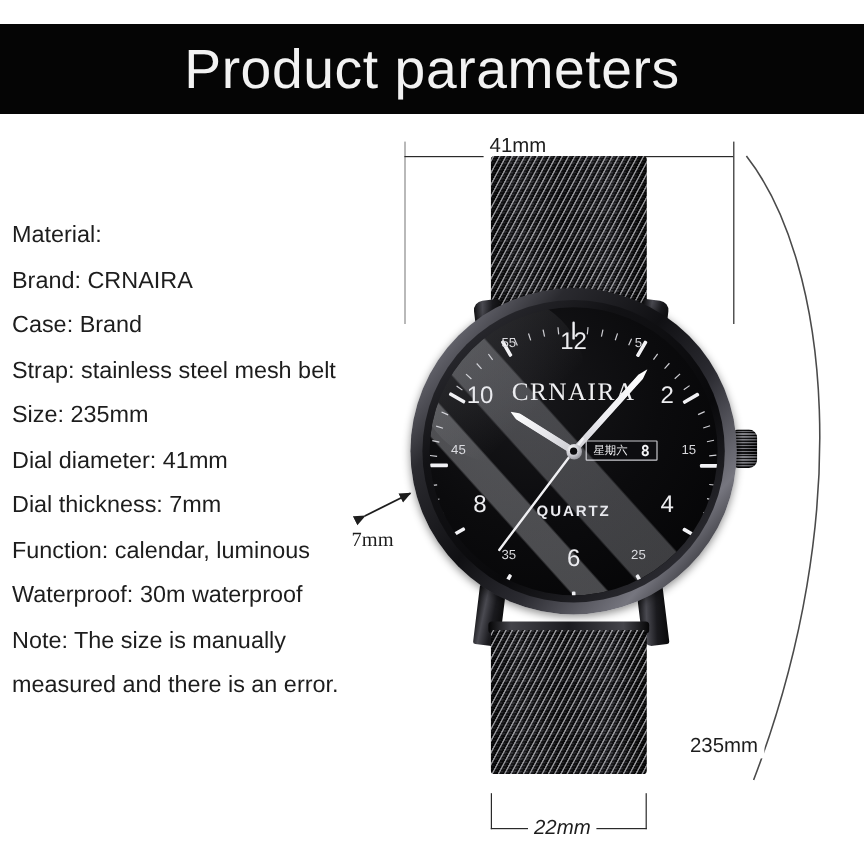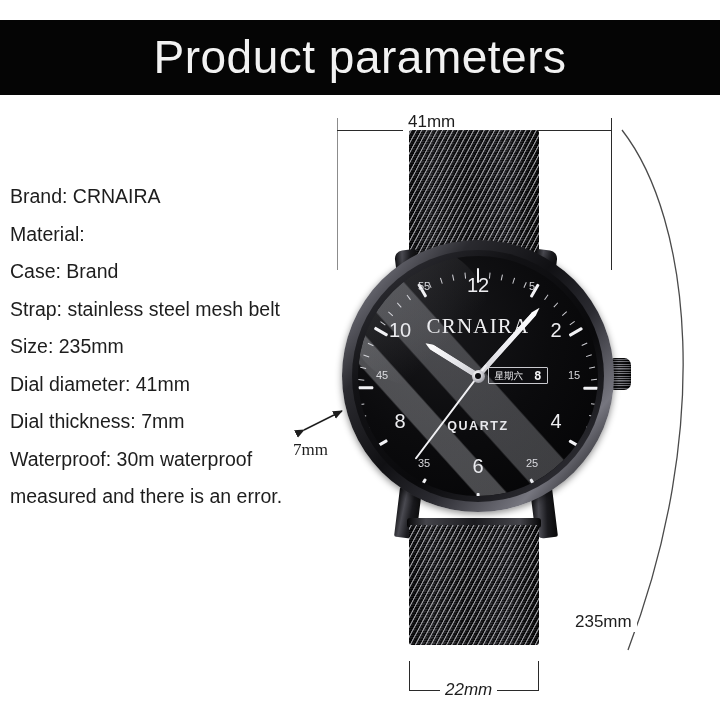--- a/index.html
+++ b/index.html
@@ -408,28 +408,30 @@
 </style>
 </head>
 <body>
 
 <div id="page">
 
   <div id="header-band"></div>
   <div id="header-title">Product parameters</div>
 
   <div id="spec-list">
+    <div class="spec-line">Material:</div>
     <div class="spec-line">Brand: CRNAIRA</div>
-    <div class="spec-line">Material:</div>
     <div class="spec-line">Case: Brand</div>
     <div class="spec-line">Strap: stainless steel mesh belt</div>
     <div class="spec-line">Size: 235mm</div>
     <div class="spec-line">Dial diameter: 41mm</div>
     <div class="spec-line">Dial thickness: 7mm</div>
+    <div class="spec-line">Function: calendar, luminous</div>
     <div class="spec-line">Waterproof: 30m waterproof</div>
+    <div class="spec-line">Note: The size is manually</div>
     <div class="spec-line">measured and there is an error.</div>
   </div>
 
   <div class="ext-line-v" style="left:337px; top:118px; height:152px;"></div>
   <div class="ext-line-v" style="left:611px; top:118px; height:152px; border-left-color:#2a2a2a; border-left-width:1.4px;"></div>
   <div class="dim-line-h" style="left:337px; top:130px; width:274px;"></div>
   <div class="dim-label" style="left:403px; top:112px;">41mm</div>
 
   <div class="dim-line-v" style="left:409px; top:661px; height:30px;"></div>
   <div class="dim-line-v" style="left:538px; top:661px; height:30px;"></div>

